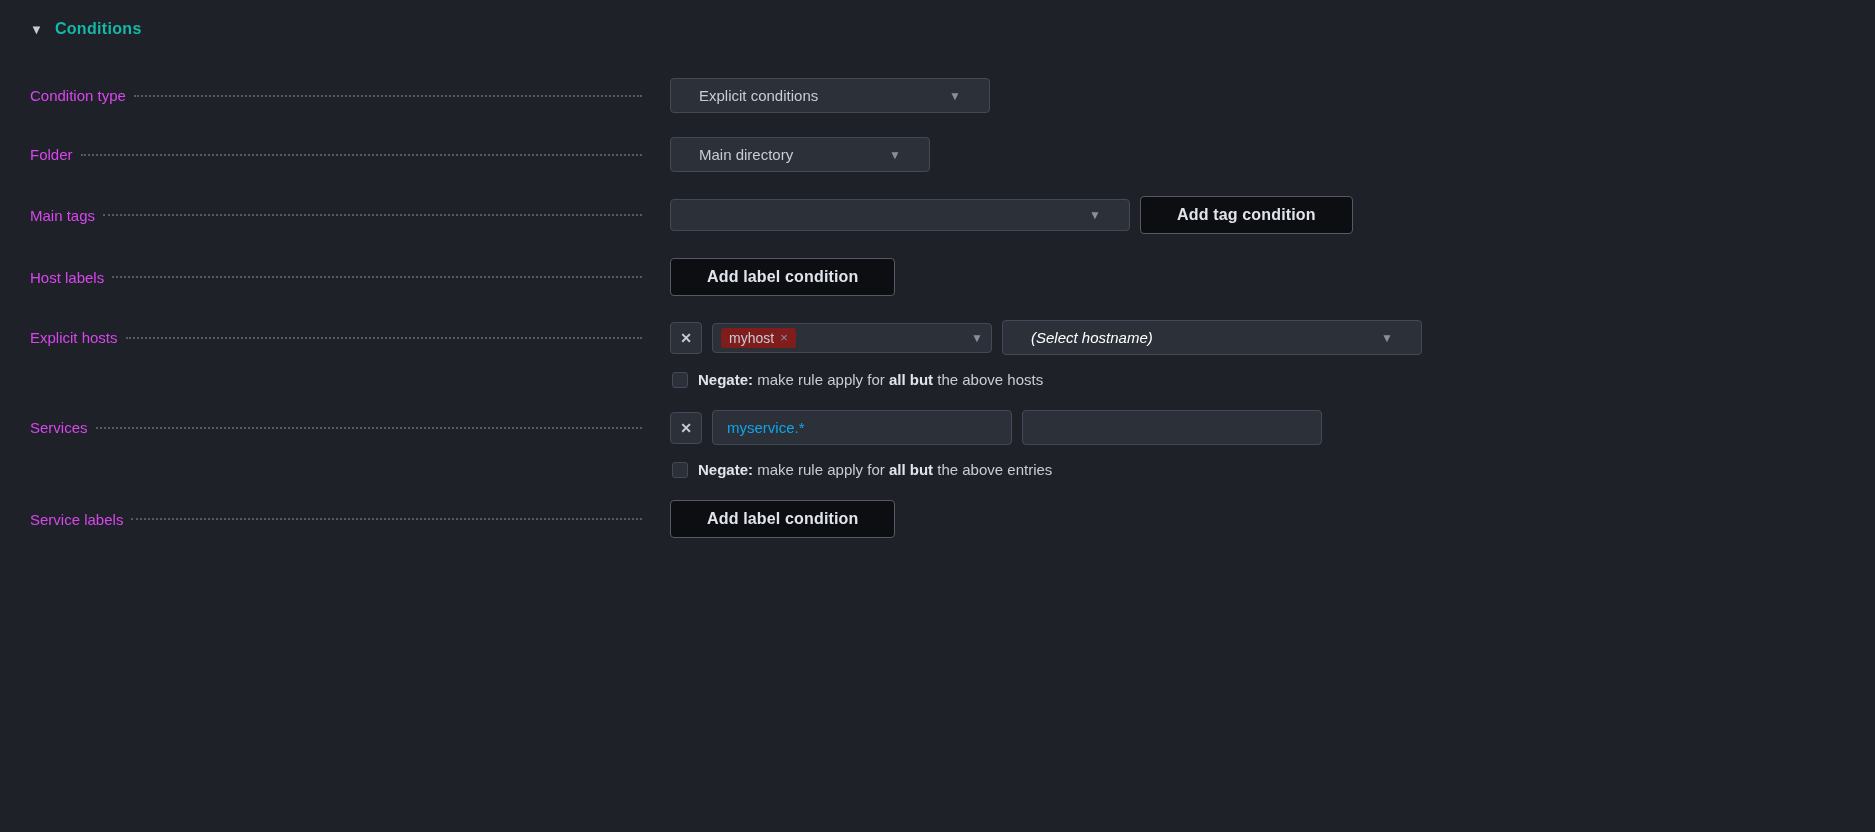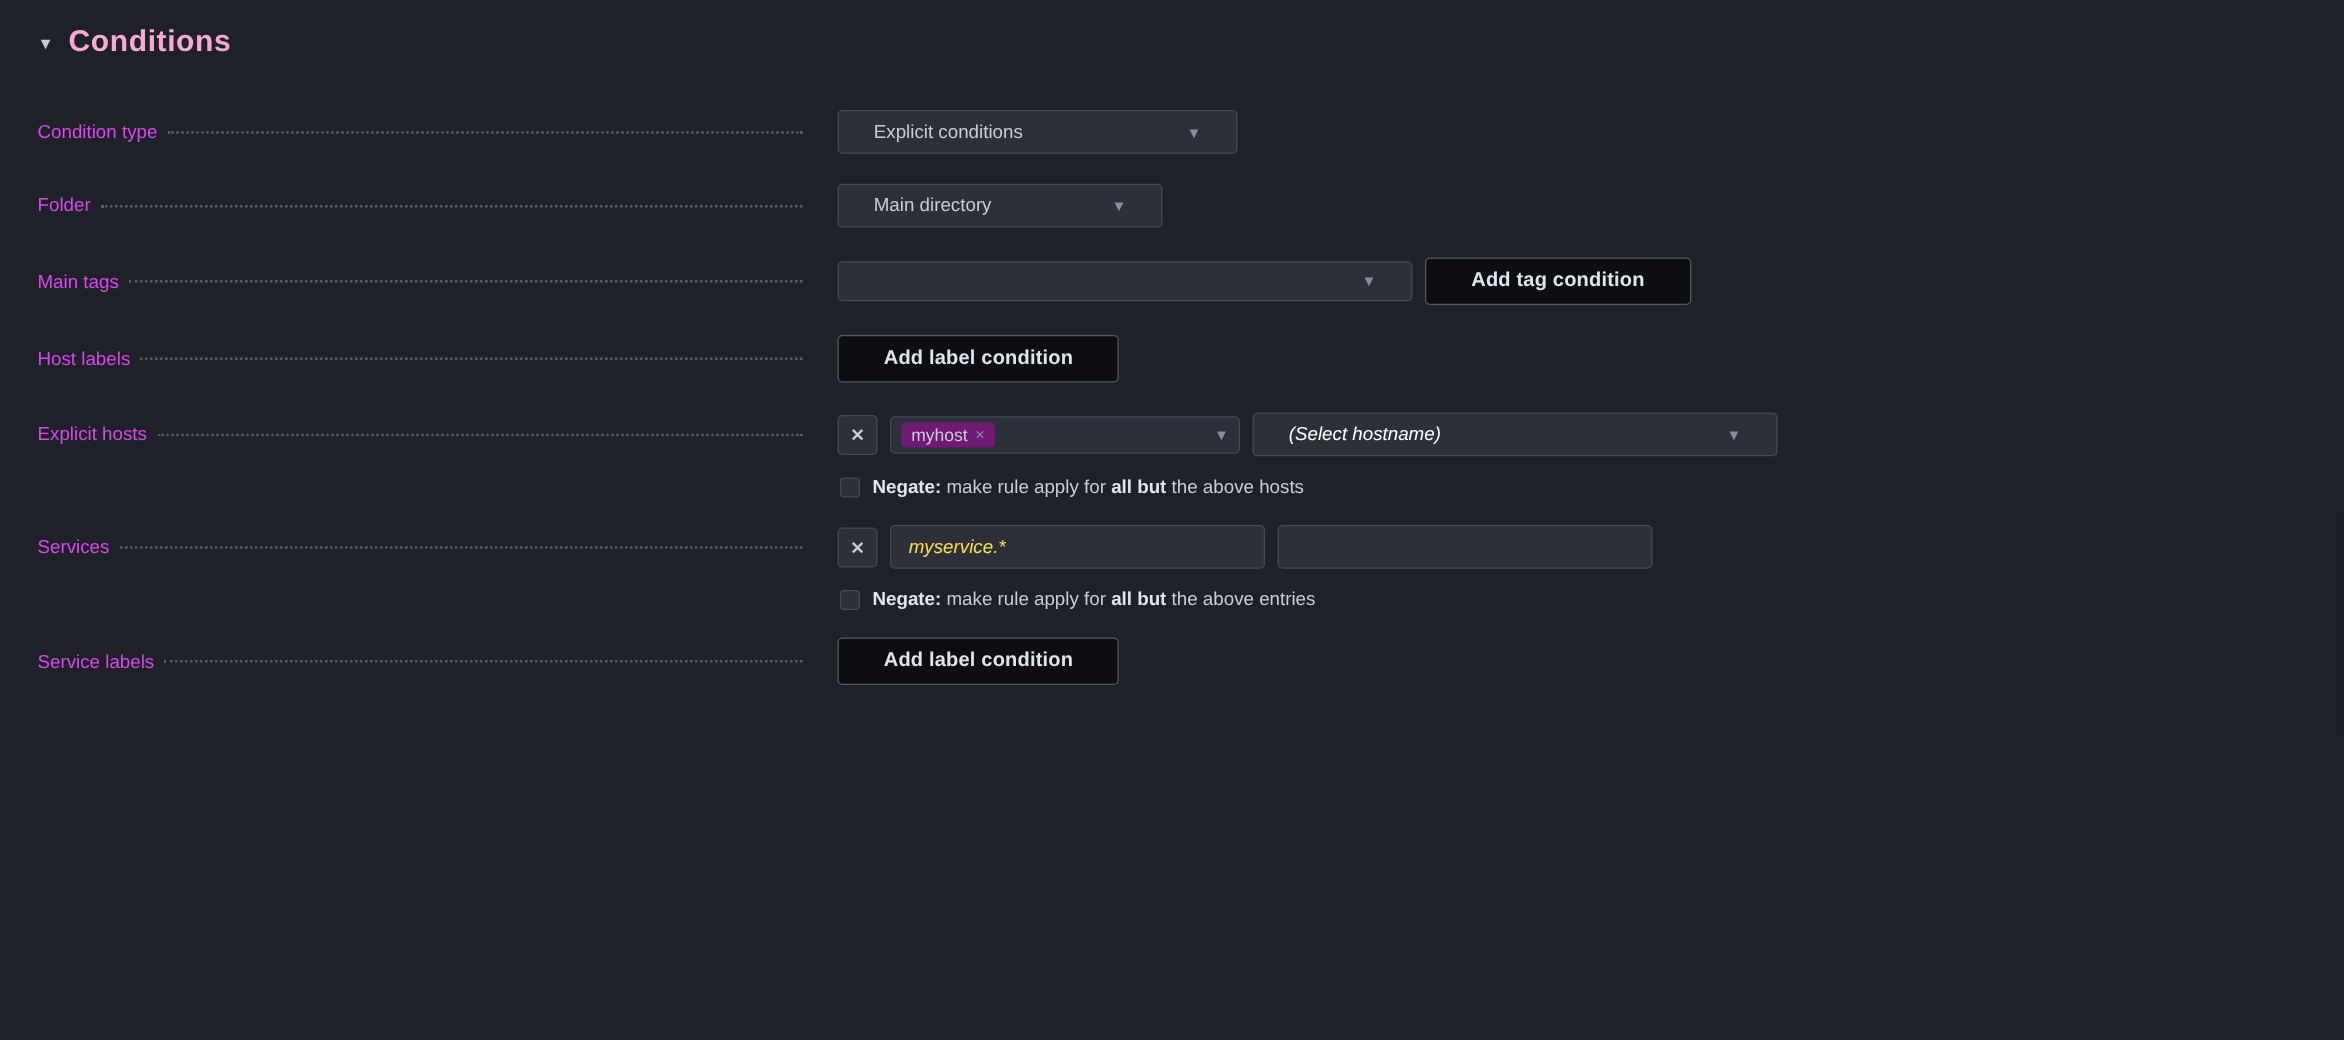--- a/index.html
+++ b/index.html
@@ -24,23 +24,23 @@
     }
 
     .panel-header {
       display: flex;
       align-items: center;
       gap: 12px;
       margin-bottom: 28px;
     }
 
     .panel-header-title {
-      font-size: 24px;
+      font-size: 16px;
       font-weight: 700;
-      color: #f9a8d4;
+      color: #14b8a6;
       letter-spacing: 0.02em;
     }
 
     .chevron-icon {
       font-size: 13px;
       color: #c8ccd4;
     }
 
     .form-table {
       width: 100%;
@@ -142,46 +142,45 @@
       justify-content: center;
       cursor: pointer;
       flex-shrink: 0;
     }
 
     
     .text-input {
       background-color: #2c3039;
       border: 1px solid #44495a;
       border-radius: 4px;
-      color: #fde047;
+      color: #0ea5e9;
       font-size: 15px;
       padding: 8px 14px;
       outline: none;
       min-width: 300px;
-      font-style: italic;
     }
 
     .text-input-empty {
       min-width: 300px;
     }
 
     
     .tag-select {
       display: flex;
       align-items: center;
       background-color: #2c3039;
       border: 1px solid #44495a;
       border-radius: 4px;
       padding: 4px 8px;
       gap: 6px;
       min-width: 280px;
     }
 
     .tag-item {
-      background-color: #701a75;
+      background-color: #7f1d1d;
       border-radius: 3px;
       padding: 2px 8px;
       display: flex;
       align-items: center;
       gap: 6px;
       font-size: 14px;
       color: #c8ccd4;
     }
 
     .tag-remove {

